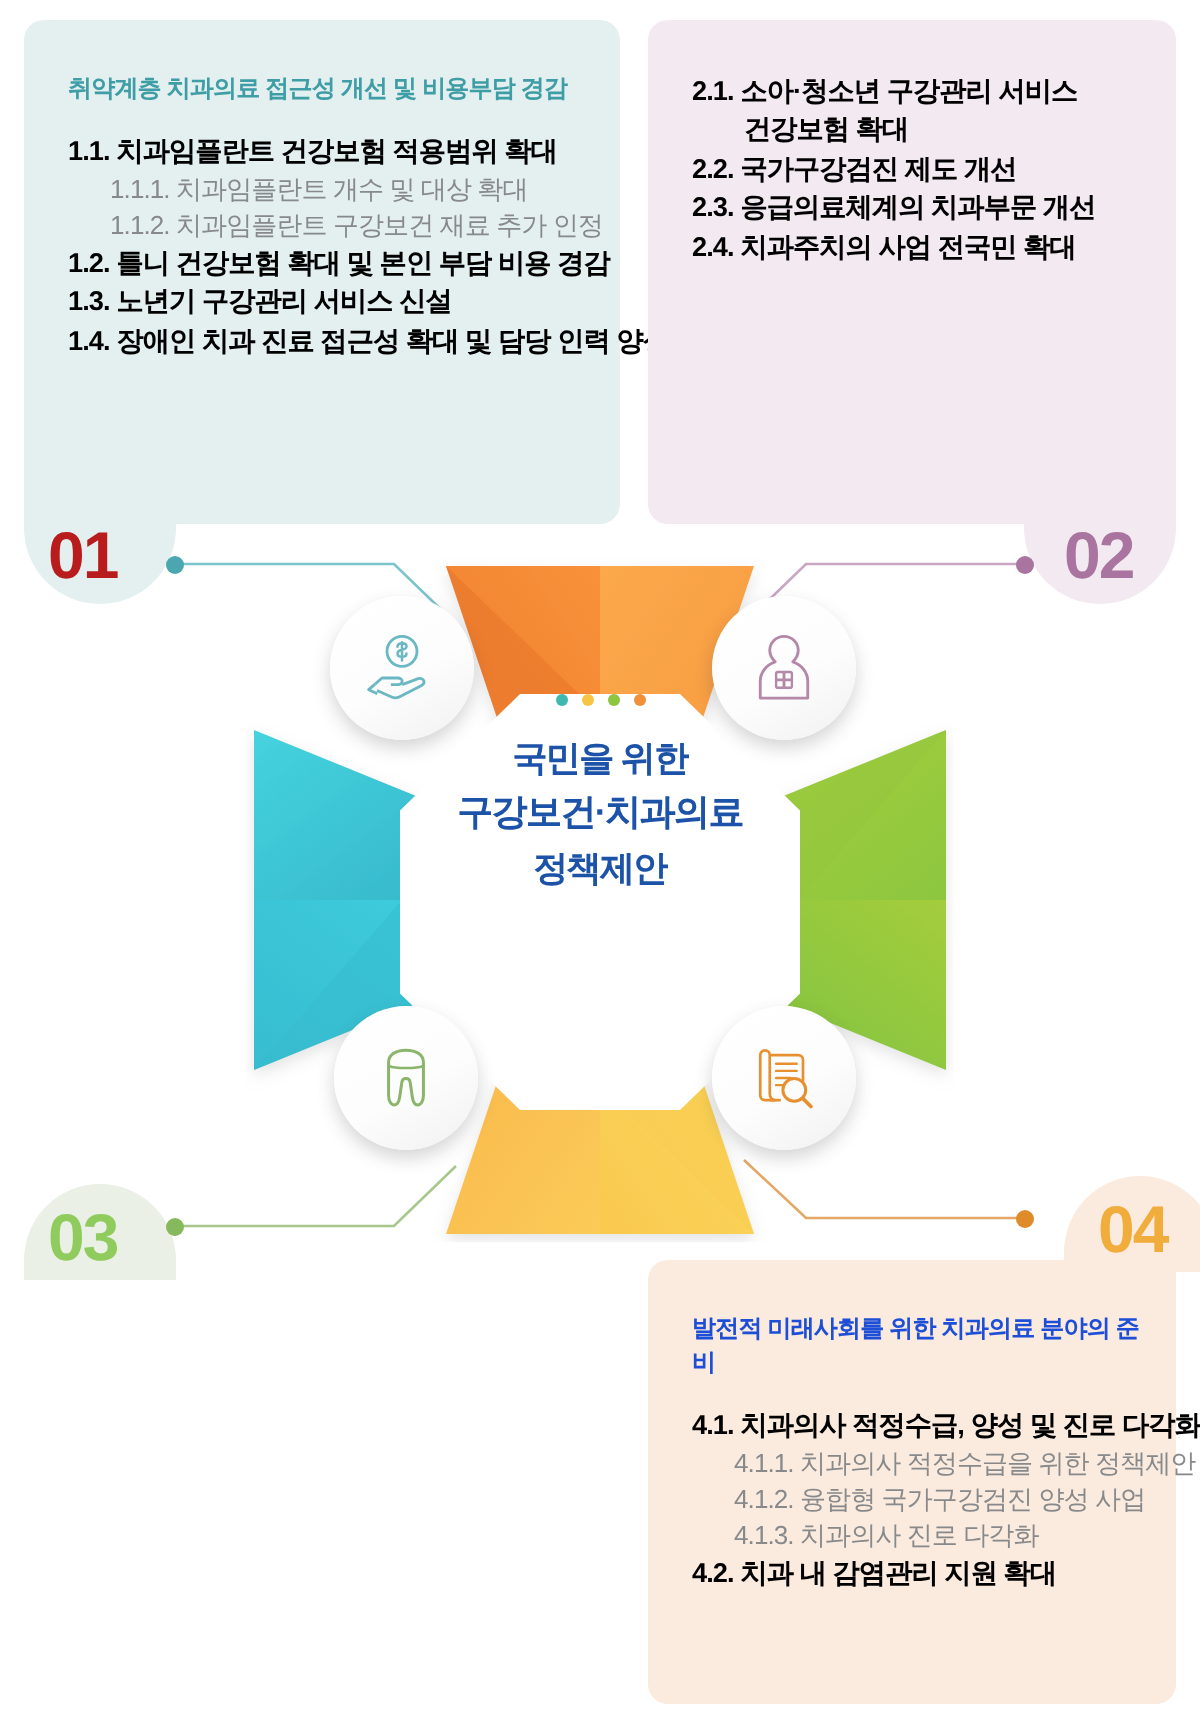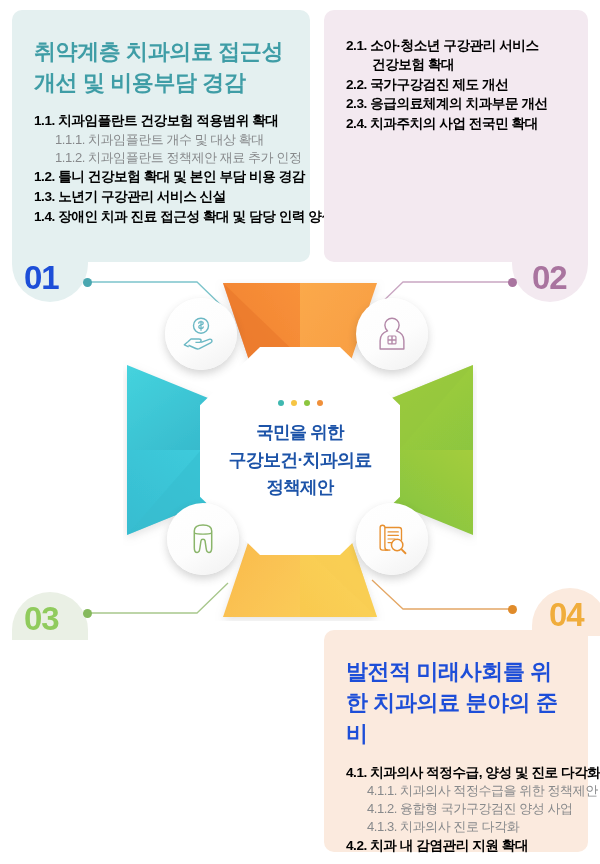--- a/index.html
+++ b/index.html
@@ -10,21 +10,21 @@
     overflow: hidden;
   }
   #root { position: relative; width: 600px; height: 864px; background: #fff; }
 
   
   .panel {
     position: absolute;
     padding: 26px 16px 14px 22px;
   }
   .panel-title {
-    font-size: 22px;
+    font-size: 12px;
     font-weight: 700;
     line-height: 1.42;
     letter-spacing: -0.4px;
     margin-bottom: 14px;
   }
   .items { display: block; }
   .item {
     line-height: 1.38;
     letter-spacing: -0.45px;
     white-space: nowrap;
@@ -67,21 +67,21 @@
   .badge-tab { position: absolute; }
   .badge-num {
     position: absolute;
     font-size: 33px;
     font-weight: 700;
     letter-spacing: -1px;
     line-height: 1;
   }
   #tab1 { left: 12px; top: 258px; width: 76px; height: 44px;
           background: #e4f0f0; border-radius: 0 0 40px 40px; }
-  #tab1 .badge-num { left: 12px; top: 3px; color: #1d4ed8; }
+  #tab1 .badge-num { left: 12px; top: 3px; color: #b91c1c; }
   #tab2 { left: 512px; top: 258px; width: 76px; height: 44px;
           background: #f3e9f0; border-radius: 0 0 40px 40px; }
   #tab2 .badge-num { left: 20px; top: 3px; color: #a9749f; }
   #tab3 { left: 12px; top: 592px; width: 76px; height: 48px;
           background: #eaf0e5; border-radius: 40px 40px 0 0; }
   #tab3 .badge-num { left: 12px; top: 10px; color: #90cb5d; }
   #tab4 { left: 532px; top: 588px; width: 76px; height: 48px;
           background: #fbeade; border-radius: 40px 40px 0 0; }
   #tab4 .badge-num { left: 17px; top: 10px; color: #f0ad3c; }
 
@@ -103,21 +103,21 @@
   }
   #center-svg { position: absolute; left: 0; top: 0; }
 
   .hub {
     position: absolute;
     left: 77px; top: 68px;
     width: 200px; height: 208px;
     background: #ffffff;
     clip-path: polygon(30% 0%, 70% 0%, 100% 28%, 100% 72%, 70% 100%, 30% 100%, 0% 72%, 0% 28%);
     display: flex; flex-direction: column;
-    align-items: center; justify-content: center;
+    align-items: center; 
   }
   .hub-dots { display: flex; gap: 7px; margin-bottom: 13px; }
   .hub-dots i { width: 6px; height: 6px; border-radius: 50%; display: block; }
   .hub-title {
     color: #1c53a8; font-weight: 700;
     font-size: 17.5px; line-height: 1.55;
     text-align: center; letter-spacing: -0.8px;
     white-space: nowrap;
   }
   .hub-title .l2 { font-size: 18px; }
@@ -144,21 +144,21 @@
     <polyline points="512,282 403,282 372,312" fill="none" stroke="#c9a6c2" stroke-width="1.3"></polyline>
     <polyline points="88,613 197,613 228,583" fill="none" stroke="#a8c78c" stroke-width="1.3"></polyline>
     <polyline points="512,609 403,609 372,580" fill="none" stroke="#e4a765" stroke-width="1.3"></polyline>
   </svg>
 
   <div class="panel" id="panel1">
     <div class="panel-title">취약계층 치과의료 접근성 개선 및 비용부담 경감</div>
     <div class="items">
       <div class="item lvl1">1.1. 치과임플란트 건강보험 적용범위 확대</div>
       <div class="item lvl2">1.1.1. 치과임플란트 개수 및 대상 확대</div>
-      <div class="item lvl2">1.1.2. 치과임플란트 정책제안 재료 추가 인정</div>
+      <div class="item lvl2">1.1.2. 치과임플란트 구강보건 재료 추가 인정</div>
       <div class="item lvl1">1.2. 틀니 건강보험 확대 및 본인 부담 비용 경감</div>
       <div class="item lvl1">1.3. 노년기 구강관리 서비스 신설</div>
       <div class="item lvl1">1.4. 장애인 치과 진료 접근성 확대 및 담당 인력 양성</div>
     </div>
   </div>
 
   <div class="panel" id="panel2">
     <div class="items">
       <div class="item lvl1">
         <span>2.1. 소아·청소년 구강관리 서비스</span>

